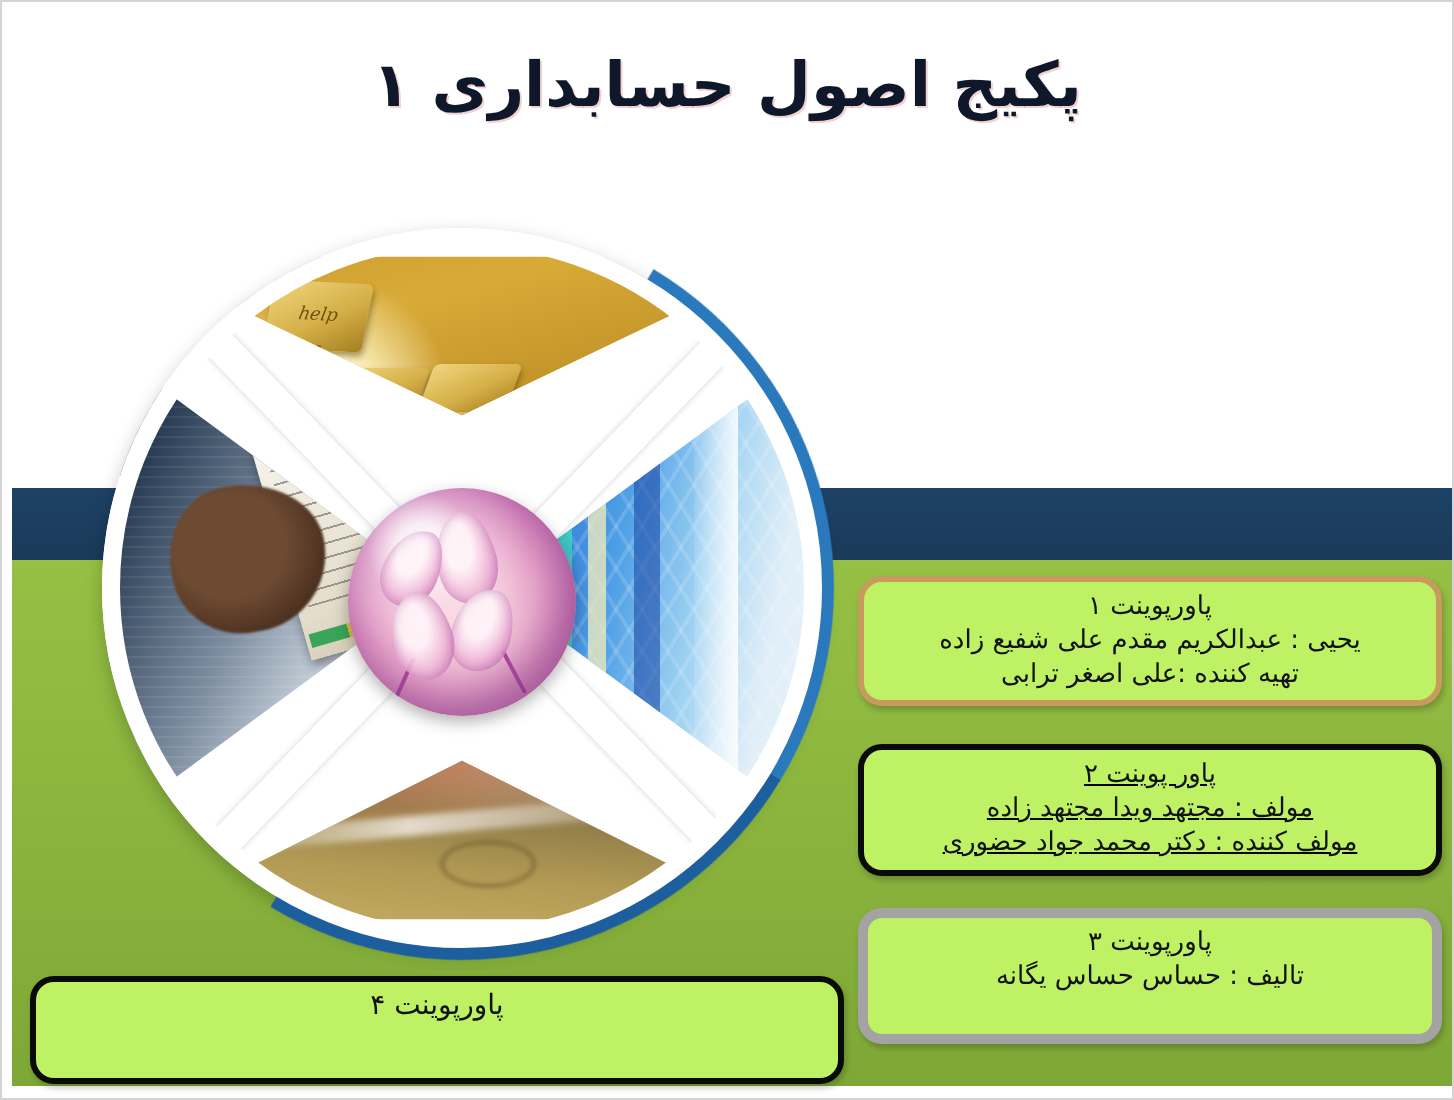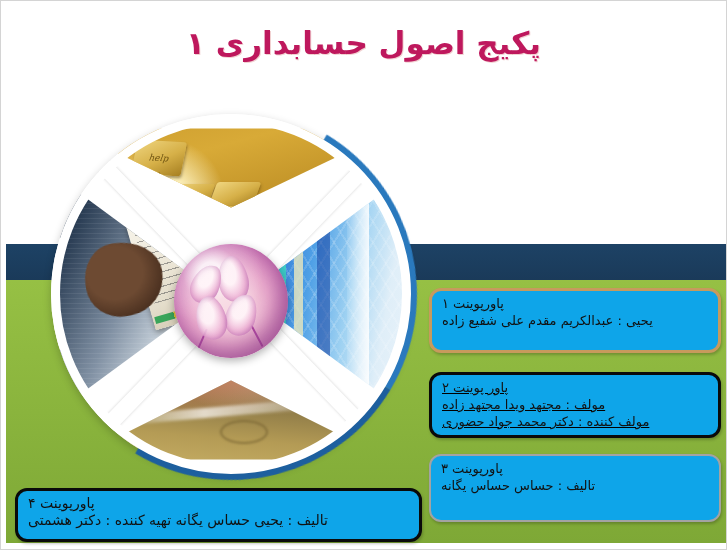--- a/index.html
+++ b/index.html
@@ -60,21 +60,21 @@
     background: #ffffff;
   }
 
   
   .title {
     position: absolute;
     top: 24px;
     left: 0;
     right: 0;
     text-align: center;
-    color: #be185d;
+    color: #0f172a;
     font-size: 31px;
     font-weight: bold;
     letter-spacing: 0.5px;
     direction: rtl;
     text-shadow: 1px 1px 0 rgba(180,0,0,0.18);
   }
 
   
   .collage-wrap {
     position: absolute;
@@ -286,39 +286,39 @@
   .antenna-r { left: 82px; top: 80px; transform: rotate(-28deg); }
   .sphere-script {
     position: absolute; left: 18px; top: 24px; width: 80px;
     text-align: center; color: rgba(205,150,195,0.75);
     font-size: 11px; direction: rtl;
   }
 
   
   .box {
     position: absolute;
-    background: #0ea5e9;
+    background: #bef264;
     border-radius: 12px;
     box-sizing: border-box;
     direction: rtl;
-    text-align: left;
+    text-align: center;
     padding: 4px 10px 5px 10px;
     box-shadow: 1px 2px 3px rgba(0,0,0,0.22);
   }
   .box .line {
     color: #111111;
     font-size: 13px;
     line-height: 17px;
     white-space: nowrap;
   }
   .box .line.head { font-size: 13px; }
 
   #box1 { left: 428px; top: 287px; width: 292px; height: 65px; border: 3px solid #c79a5d; }
   #box2 { left: 428px; top: 371px; width: 292px; height: 66px; border: 3px solid #0a0a0a; text-decoration: underline; }
-  #box3 { left: 428px; top: 453px; width: 292px; height: 68px; border: 2px solid #a3a3a3; }
+  #box3 { left: 428px; top: 453px; width: 292px; height: 68px; border: 5px solid #a3a3a3; }
   #box4 { left: 14px; top: 487px; width: 407px; height: 54px; border: 3px solid #0a0a0a; }
   #box4 .line { font-size: 14px; line-height: 17px; }
 </style>
 </head>
 <body>
 
 <div id="slide">
 
   <div class="band-navy"></div>
   <div class="band-green"></div>
@@ -385,31 +385,31 @@
       </div>
     </div>
     <div class="blue-arc"></div>
     <div class="blue-arc2"></div>
     <div class="collage-rim"></div>
   </div>
 
   <div class="box" id="box1">
     <div class="line head">پاورپوینت ۱</div>
     <div class="line">یحیی : عبدالکریم مقدم   علی شفیع زاده</div>
+    <div class="line">تهیه کننده :علی اصغر ترابی</div>
   </div>
 
   <div class="box" id="box2">
     <div class="line head">پاور پوینت ۲</div>
     <div class="line">مولف : مجتهد ویدا مجتهد زاده</div>
     <div class="line">مولف کننده : دکتر محمد جواد حضوری</div>
   </div>
 
   <div class="box" id="box3">
     <div class="line head">پاورپوینت ۳</div>
     <div class="line">تالیف : حساس حساس یگانه</div>
   </div>
 
   <div class="box" id="box4">
     <div class="line head">پاورپوینت ۴</div>
-    <div class="line">تالیف : یحیی حساس یگانه      تهیه کننده :  دکتر هشمتی</div>
   </div>
 
 </div>
 
 </body></html>

